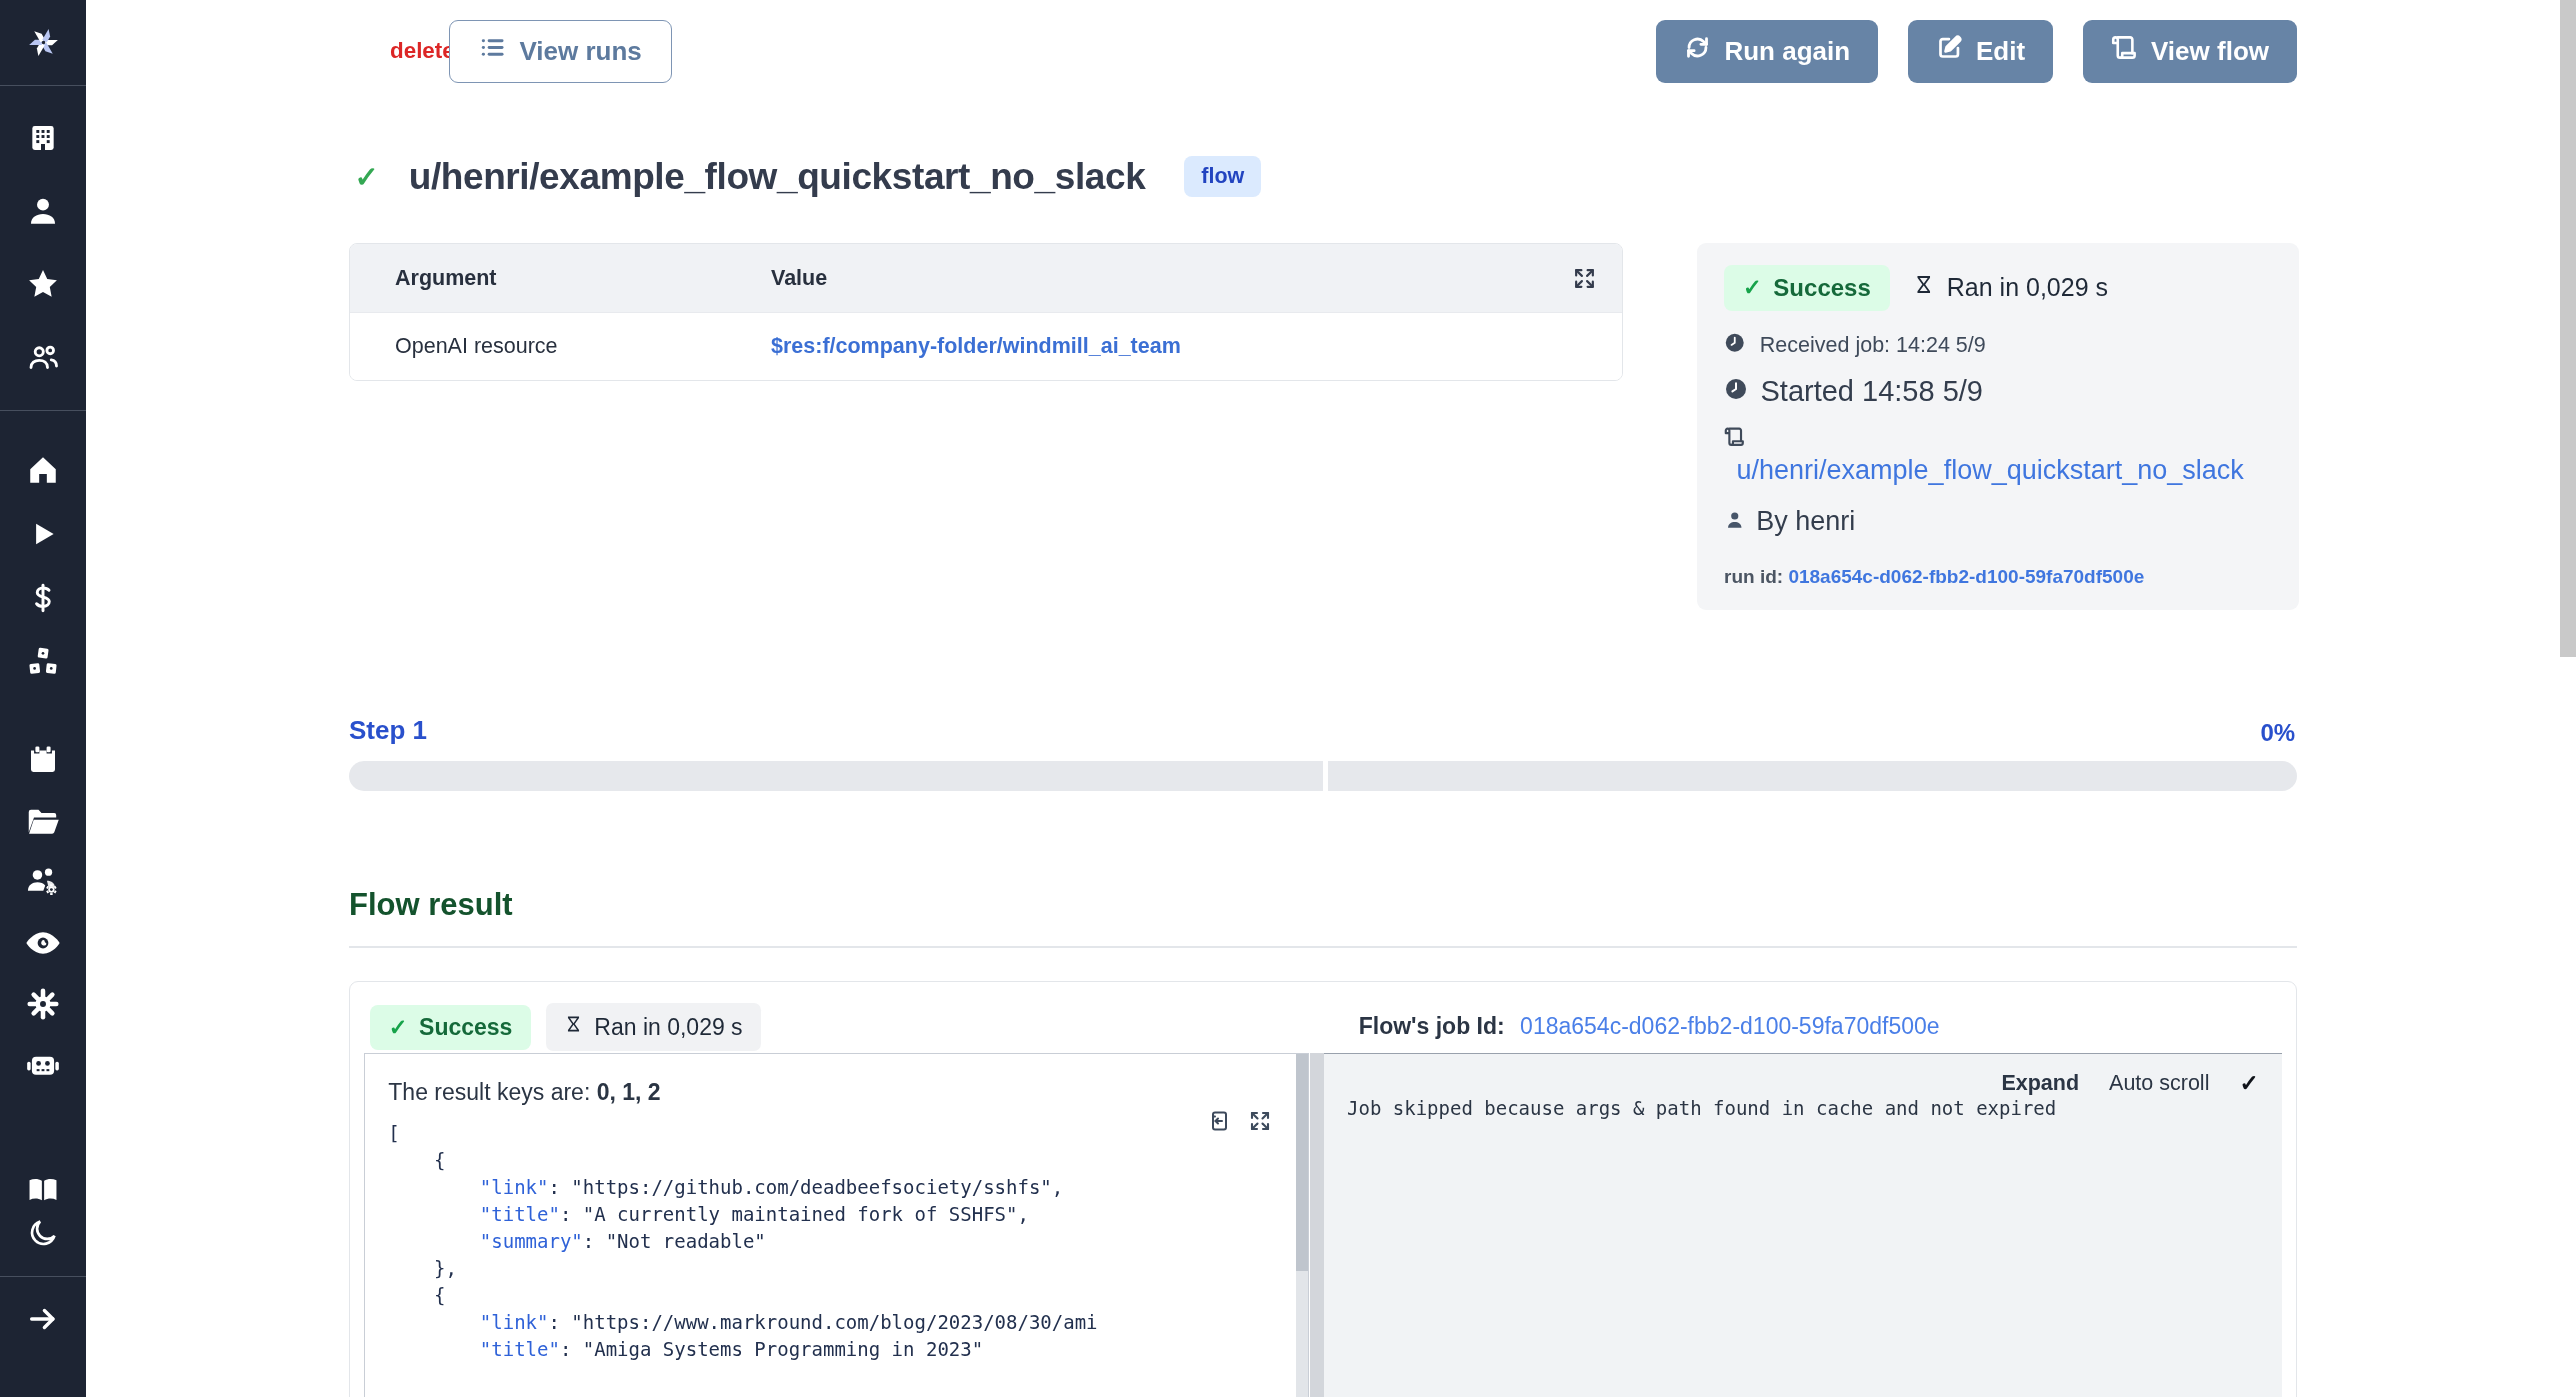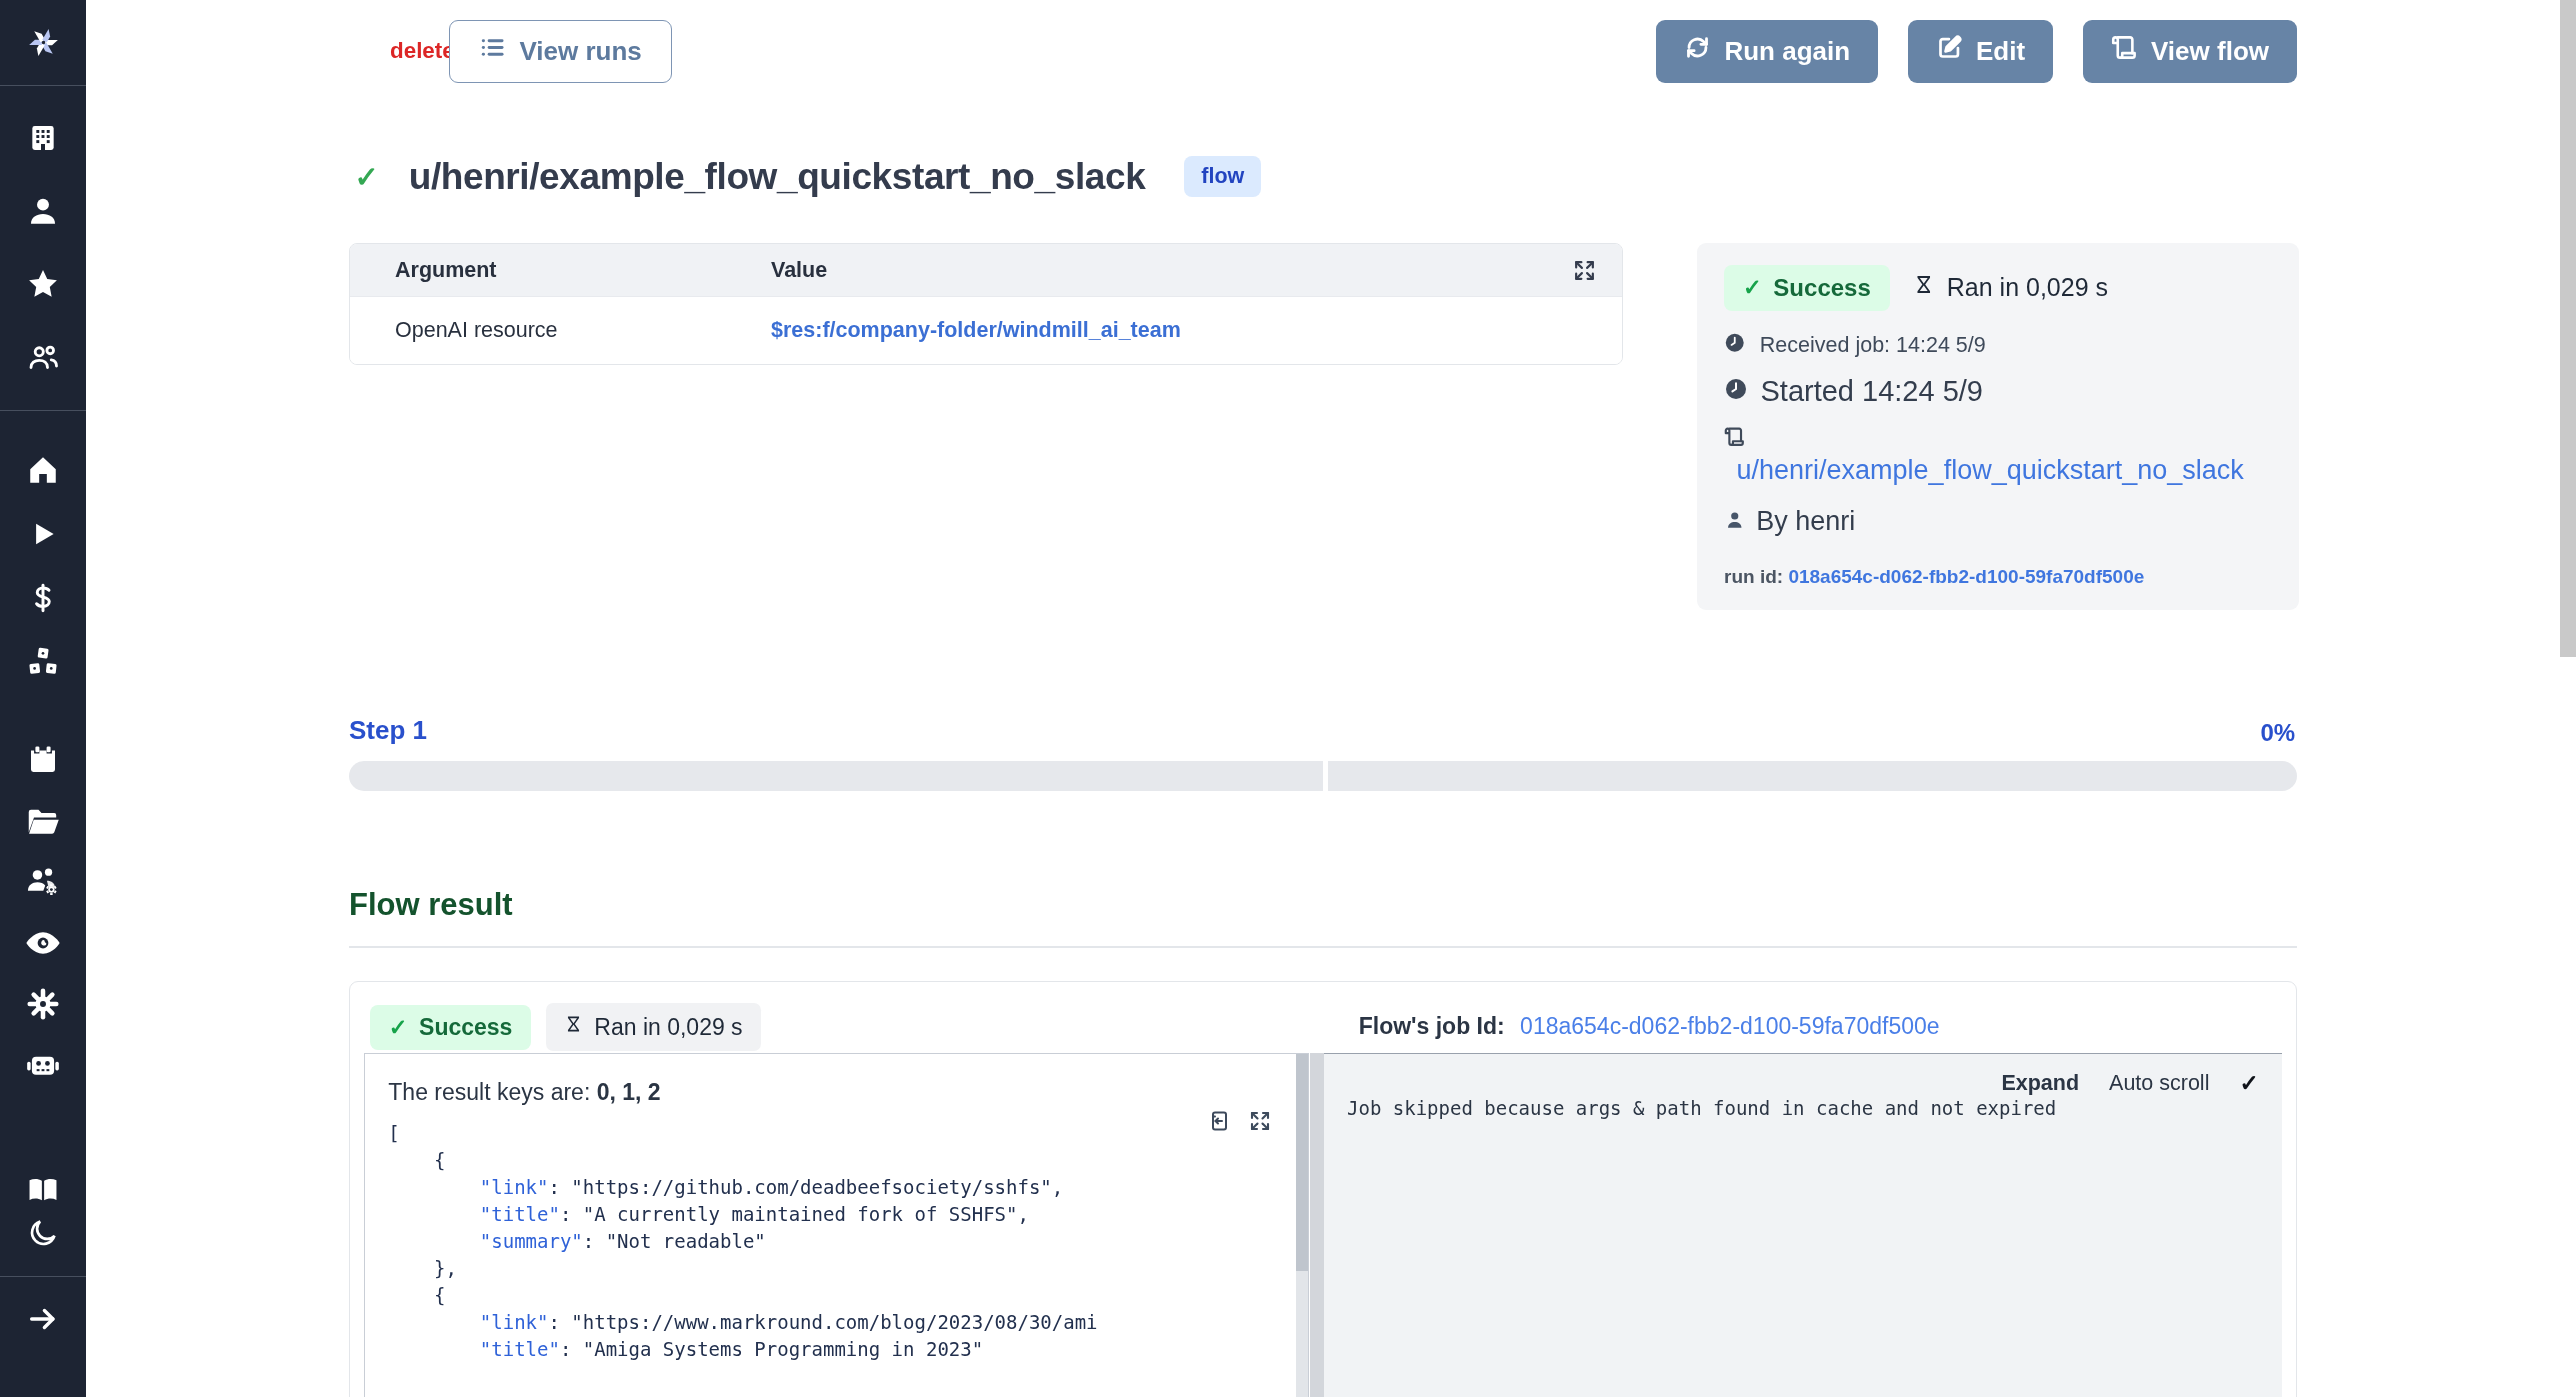--- a/index.html
+++ b/index.html
@@ -63,21 +63,21 @@
     margin-left: 39px; background: #dbeafe; color: #2244c0;
     font-size: 21.5px; font-weight: 700; padding: 8px 17px; border-radius: 8px;
   }
 
   
   .args-zone { position: absolute; top: 243px; left: 0; right: 0; height: 369px; }
   .args-table {
     position: absolute; left: 0; top: 0; width: 1274px;
     border: 0.9px solid #e3e6ea; border-radius: 8px; overflow: hidden; background: #fff;
   }
-  .thead { display: flex; align-items: center; background: #f0f2f5; height: 52px; padding: 0 25px 0 45px; }
+  .thead { display: flex; align-items: center; background: #f0f2f5; height: 68px; padding: 0 25px 0 45px; }
   .th { font-size: 21.5px; font-weight: 700; color: #28303e; }
   .th-arg { width: 376px; }
   .th-val { flex: 1; }
   .table-expand { margin-left: auto; color: #343c4d; cursor: pointer; display: flex; }
   .tbody .tr { display: flex; align-items: center; height: 68px; padding: 0 25px 0 45px; border-top: 0.9px solid #e8eaee; background: #fff; }
   .td { font-size: 21.5px; color: #28303e; }
   .td.arg { width: 376px; }
   .td.val { flex: 1; color: #3b6fd4; font-weight: 700; cursor: pointer; }
 
   .run-info {
@@ -468,21 +468,21 @@
                 <circle cx="12" cy="12" r="10" fill="#3f4a5a"></circle>
                 <path d="M12 6.2V12l-3.6 2.4" stroke="#fff" stroke-width="2" fill="none" stroke-linecap="round"></path>
               </svg></span>
         <span>Received job: 14:24 5/9</span>
       </div>
       <div class="ri-started">
         <span><svg width="24" height="24" viewBox="0 0 24 24">
                 <circle cx="12" cy="12" r="10" fill="#3f4a5a"></circle>
                 <path d="M12 6.2V12l-3.6 2.4" stroke="#fff" stroke-width="2" fill="none" stroke-linecap="round"></path>
               </svg></span>
-        <span>Started 14:24 5/9</span>
+        <span>Started 14:58 5/9</span>
       </div>
       <div class="ri-flow">
         <span><svg width="21.5" height="21.5" viewBox="0 0 24 24" fill="none" stroke="#3f4a5a" stroke-width="2.4" stroke-linecap="round" stroke-linejoin="round">
                 <path d="M8 21h11a2 2 0 0 0 2-2v-2H10v2a2 2 0 1 1-4 0V5a2 2 0 1 0-4 0v3h4"></path>
                 <path d="M19 17V5a2 2 0 0 0-2-2H6"></path>
               </svg></span>
         <a class="flow-link">u/henri/example_flow_quickstart_no_slack</a>
       </div>
       <div class="ri-by">
         <span><svg width="21.5" height="21.5" viewBox="0 0 24 24" fill="#475569">

